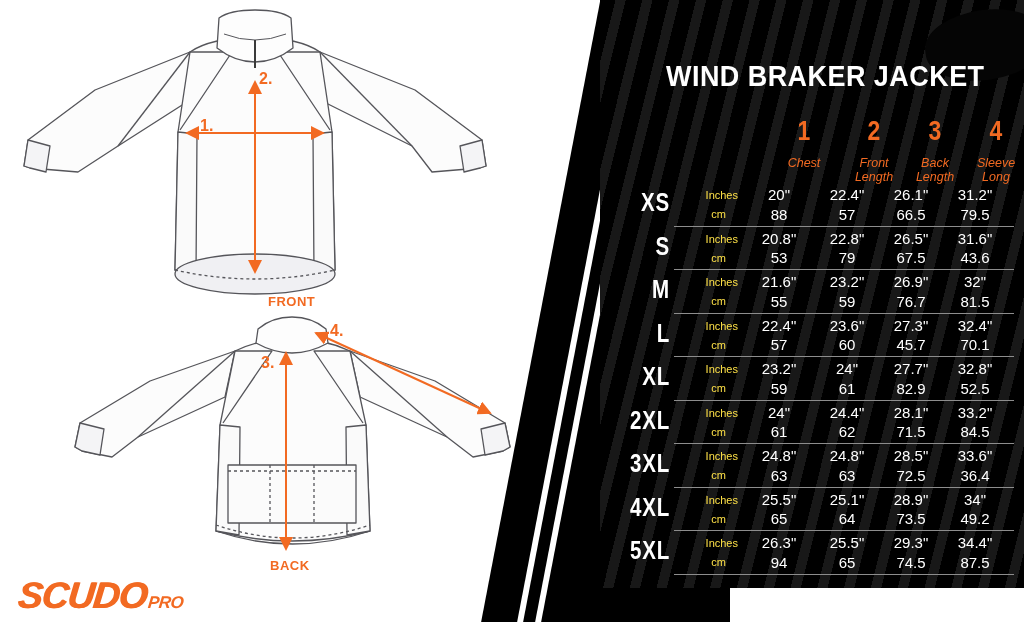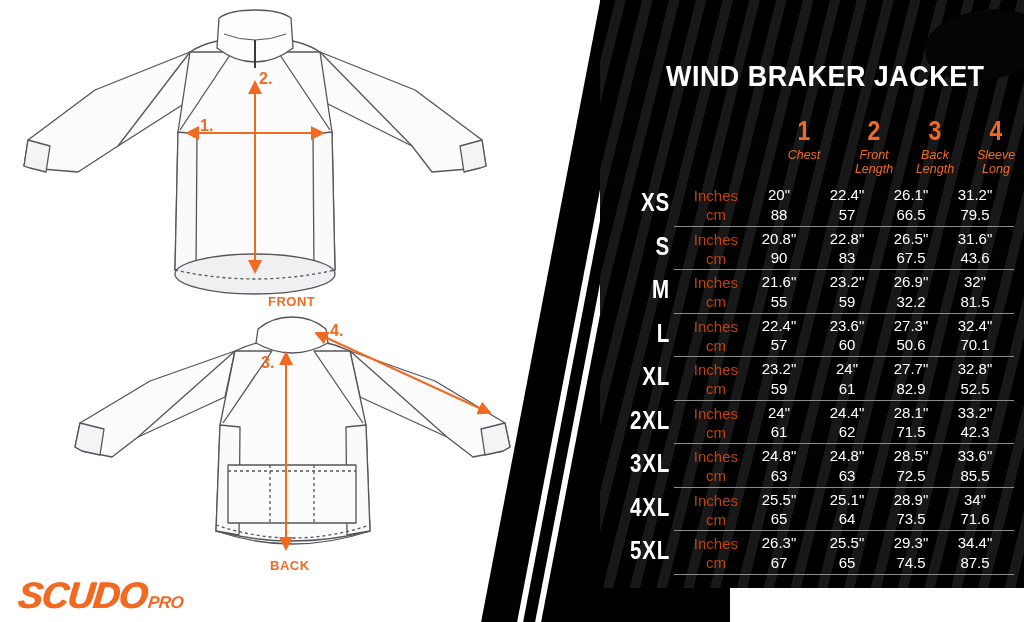--- a/index.html
+++ b/index.html
@@ -78,21 +78,21 @@
   
   #col-heads { position:absolute; left:0; top:118px; width:424px; height:62px; }
   .col-head { position:absolute; text-align:center; width:78px; }
   .col-num {
     color:#F26A22; font-weight:bold; font-size:27px; line-height:27px;
     font-family:"Liberation Sans", sans-serif; display:block;
     transform:scaleX(0.85);
   }
   .col-name {
     color:#F26A22; font-style:italic; font-size:12.5px; line-height:13.5px;
-    font-family:"Liberation Sans", sans-serif; display:block; margin-top:4px;
+    font-family:"Liberation Sans", sans-serif; display:block; margin-top:12px;
     white-space:pre-line;
   }
   #ch0 { left:165px; }
   #ch1 { left:235px; }
   #ch2 { left:296px; }
   #ch3 { left:357px; }
 
   
   #table { position:absolute; left:4px; top:182px; width:424px; }
   .srow { position:relative; height:43.5px; }
@@ -102,21 +102,21 @@
   }
   .size-label {
     position:absolute; left:0; width:66px; top:7px;
     text-align:right; color:#fff; font-weight:bold; font-size:25px;
     line-height:26px; font-family:"Liberation Sans", sans-serif;
     transform:scaleX(0.82); transform-origin:right center;
     letter-spacing:1px;
   }
   .unit-col {
     position:absolute; left:72px; width:62px; top:4px;
-    text-align:right; color:#c2410c; font-size:15px; line-height:19px;
+    text-align:right; color:#fde047; font-size:11px; line-height:19px;
     font-family:"Liberation Sans", sans-serif;
   }
   .unit-col span { display:block; }
   .unit-col .u-cm { padding-right:12px; }
   .val-col {
     position:absolute; width:70px; top:3px; text-align:center;
     color:#fff; font-size:15px; line-height:19.5px;
     font-family:"Liberation Sans", sans-serif;
   }
   .val-col span { display:block; }
@@ -301,25 +301,25 @@
         </div>
         <div class="srow">
           <div class="sep"></div>
           <div class="size-label">S</div>
           <div class="unit-col">
             <span class="u-in">Inches</span>
             <span class="u-cm">cm</span>
           </div>
           <div class="val-col vc0">
             <span>20.8"</span>
-            <span>90</span>
+            <span>53</span>
           </div>
           <div class="val-col vc1">
             <span>22.8"</span>
-            <span>83</span>
+            <span>79</span>
           </div>
           <div class="val-col vc2">
             <span>26.5"</span>
             <span>67.5</span>
           </div>
           <div class="val-col vc3">
             <span>31.6"</span>
             <span>43.6</span>
           </div>
         </div>
@@ -333,21 +333,21 @@
           <div class="val-col vc0">
             <span>21.6"</span>
             <span>55</span>
           </div>
           <div class="val-col vc1">
             <span>23.2"</span>
             <span>59</span>
           </div>
           <div class="val-col vc2">
             <span>26.9"</span>
-            <span>32.2</span>
+            <span>76.7</span>
           </div>
           <div class="val-col vc3">
             <span>32"</span>
             <span>81.5</span>
           </div>
         </div>
         <div class="srow">
           <div class="sep"></div>
           <div class="size-label">L</div>
           <div class="unit-col">
@@ -357,21 +357,21 @@
           <div class="val-col vc0">
             <span>22.4"</span>
             <span>57</span>
           </div>
           <div class="val-col vc1">
             <span>23.6"</span>
             <span>60</span>
           </div>
           <div class="val-col vc2">
             <span>27.3"</span>
-            <span>50.6</span>
+            <span>45.7</span>
           </div>
           <div class="val-col vc3">
             <span>32.4"</span>
             <span>70.1</span>
           </div>
         </div>
         <div class="srow">
           <div class="sep"></div>
           <div class="size-label">XL</div>
           <div class="unit-col">
@@ -409,21 +409,21 @@
           <div class="val-col vc1">
             <span>24.4"</span>
             <span>62</span>
           </div>
           <div class="val-col vc2">
             <span>28.1"</span>
             <span>71.5</span>
           </div>
           <div class="val-col vc3">
             <span>33.2"</span>
-            <span>42.3</span>
+            <span>84.5</span>
           </div>
         </div>
         <div class="srow">
           <div class="sep"></div>
           <div class="size-label">3XL</div>
           <div class="unit-col">
             <span class="u-in">Inches</span>
             <span class="u-cm">cm</span>
           </div>
           <div class="val-col vc0">
@@ -433,21 +433,21 @@
           <div class="val-col vc1">
             <span>24.8"</span>
             <span>63</span>
           </div>
           <div class="val-col vc2">
             <span>28.5"</span>
             <span>72.5</span>
           </div>
           <div class="val-col vc3">
             <span>33.6"</span>
-            <span>85.5</span>
+            <span>36.4</span>
           </div>
         </div>
         <div class="srow">
           <div class="sep"></div>
           <div class="size-label">4XL</div>
           <div class="unit-col">
             <span class="u-in">Inches</span>
             <span class="u-cm">cm</span>
           </div>
           <div class="val-col vc0">
@@ -457,33 +457,33 @@
           <div class="val-col vc1">
             <span>25.1"</span>
             <span>64</span>
           </div>
           <div class="val-col vc2">
             <span>28.9"</span>
             <span>73.5</span>
           </div>
           <div class="val-col vc3">
             <span>34"</span>
-            <span>71.6</span>
+            <span>49.2</span>
           </div>
         </div>
         <div class="srow">
           <div class="sep"></div>
           <div class="size-label">5XL</div>
           <div class="unit-col">
             <span class="u-in">Inches</span>
             <span class="u-cm">cm</span>
           </div>
           <div class="val-col vc0">
             <span>26.3"</span>
-            <span>67</span>
+            <span>94</span>
           </div>
           <div class="val-col vc1">
             <span>25.5"</span>
             <span>65</span>
           </div>
           <div class="val-col vc2">
             <span>29.3"</span>
             <span>74.5</span>
           </div>
           <div class="val-col vc3">

